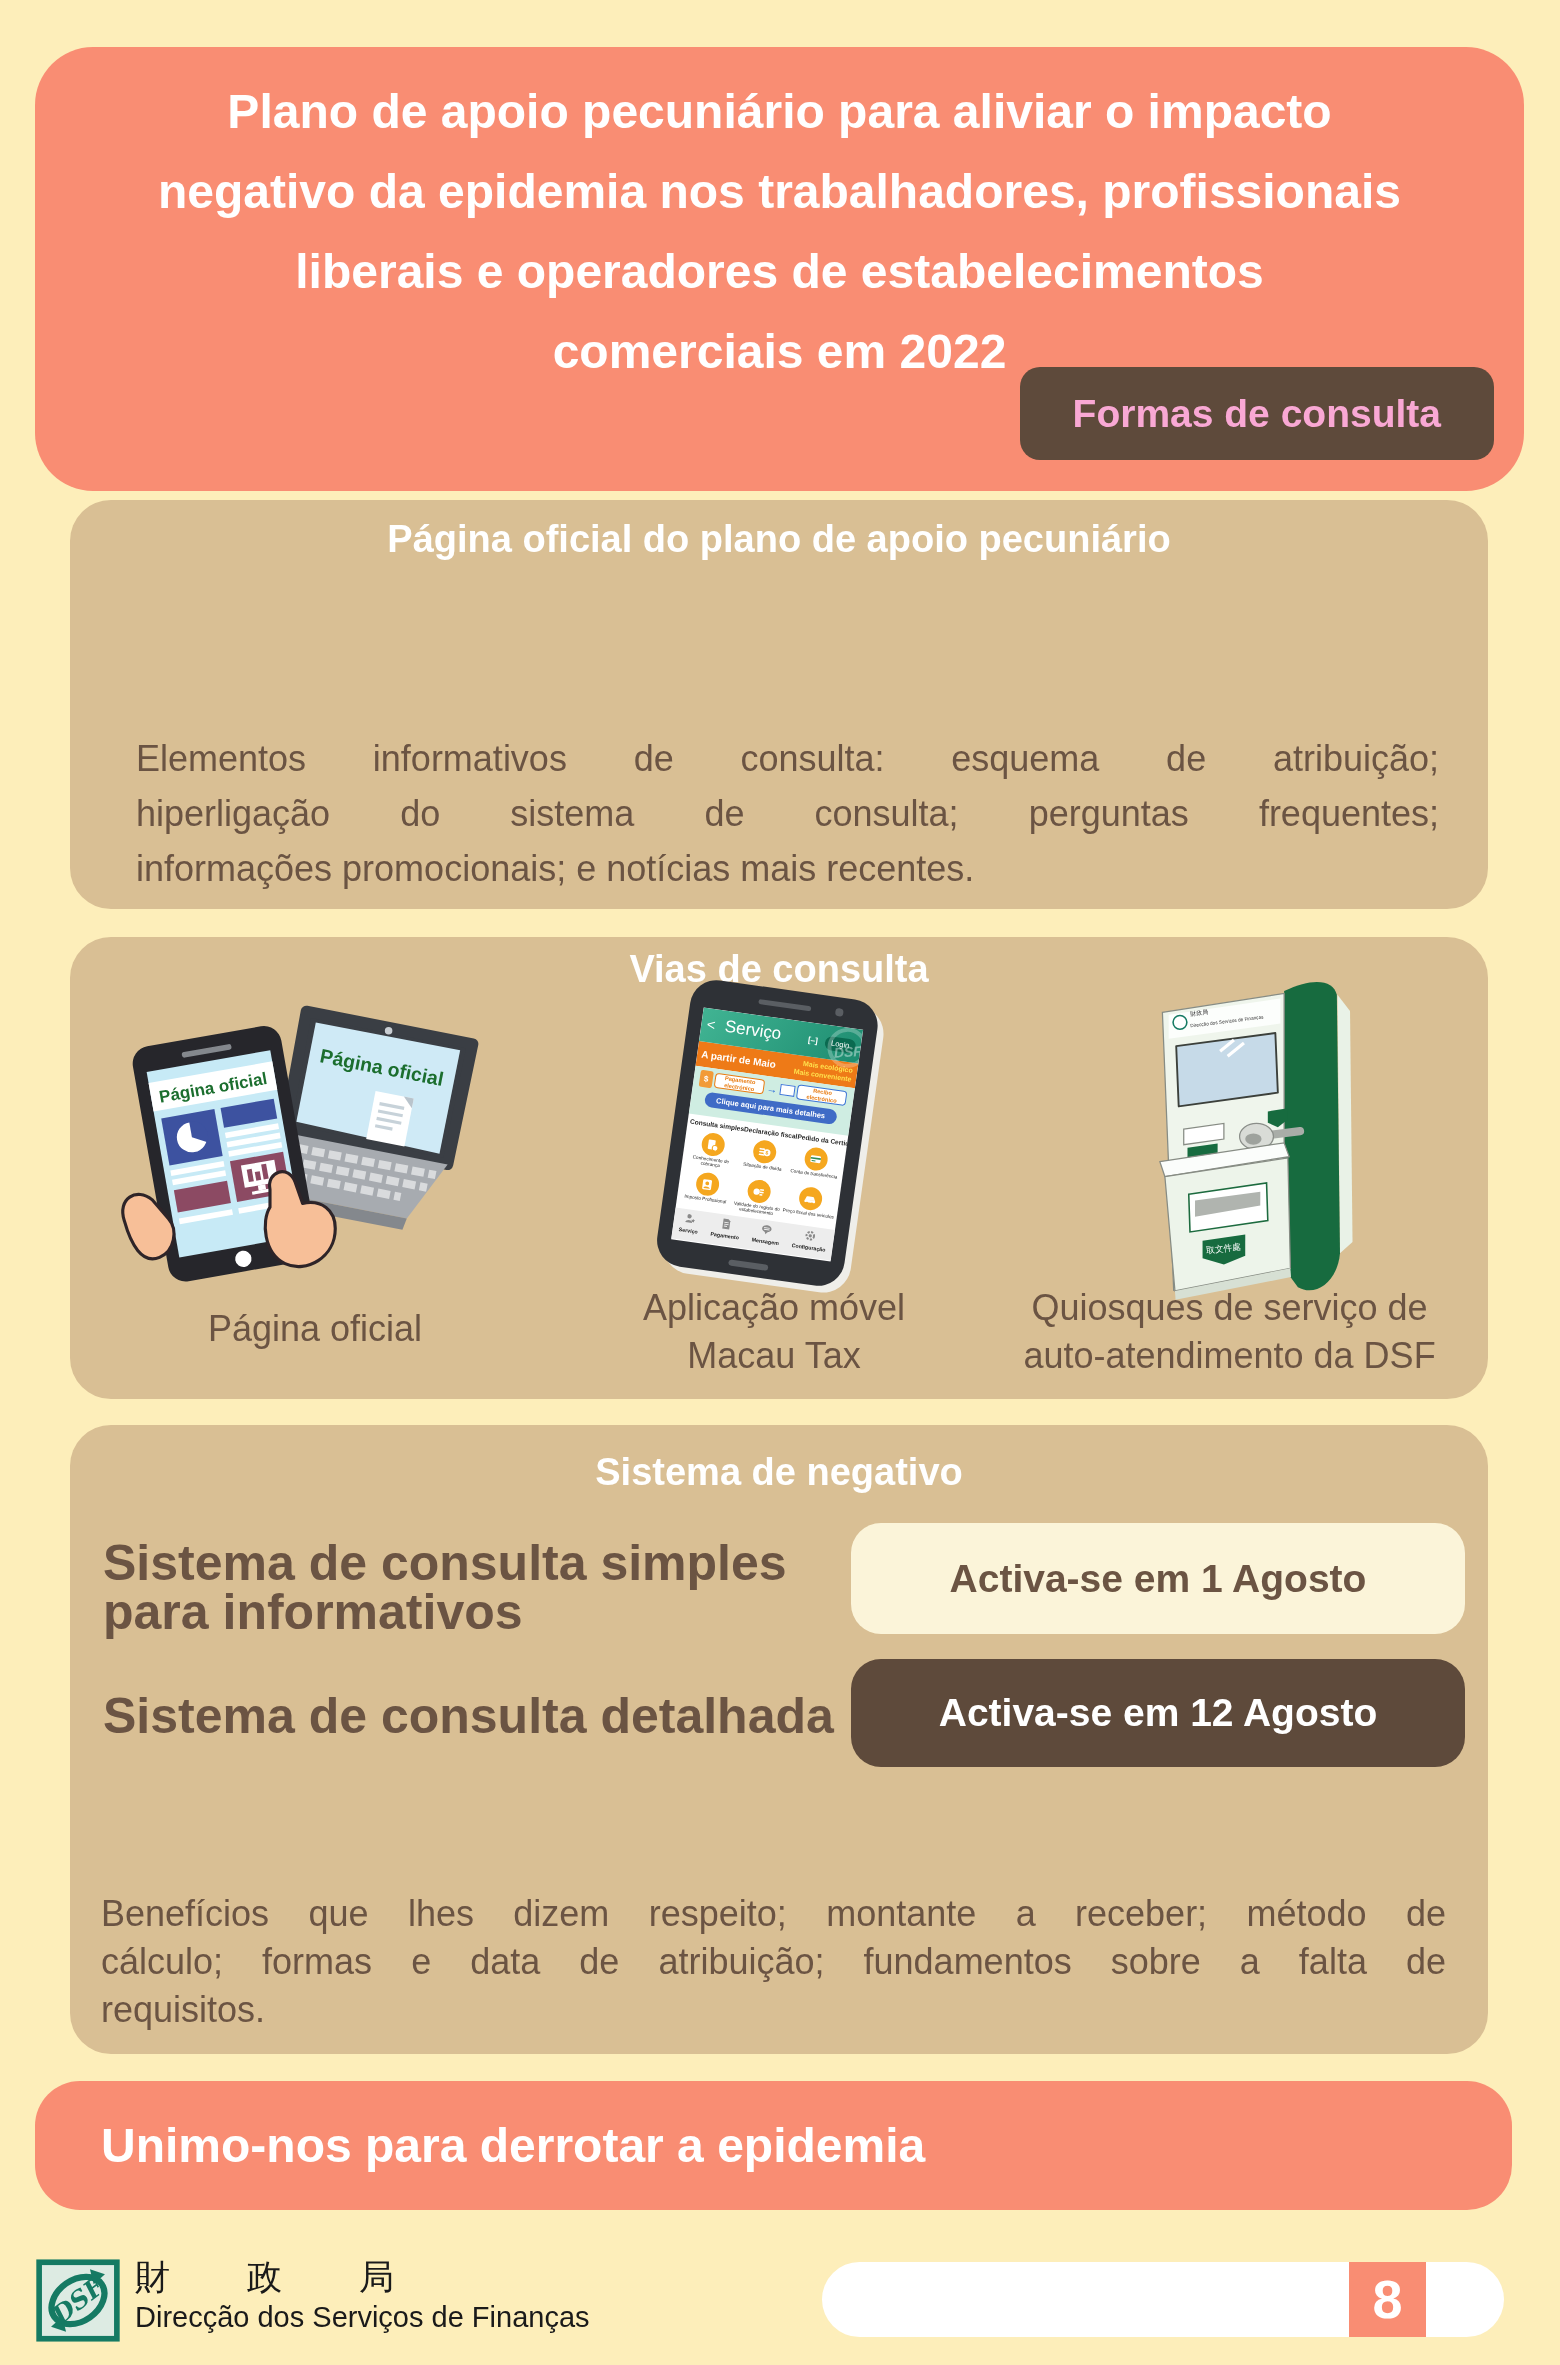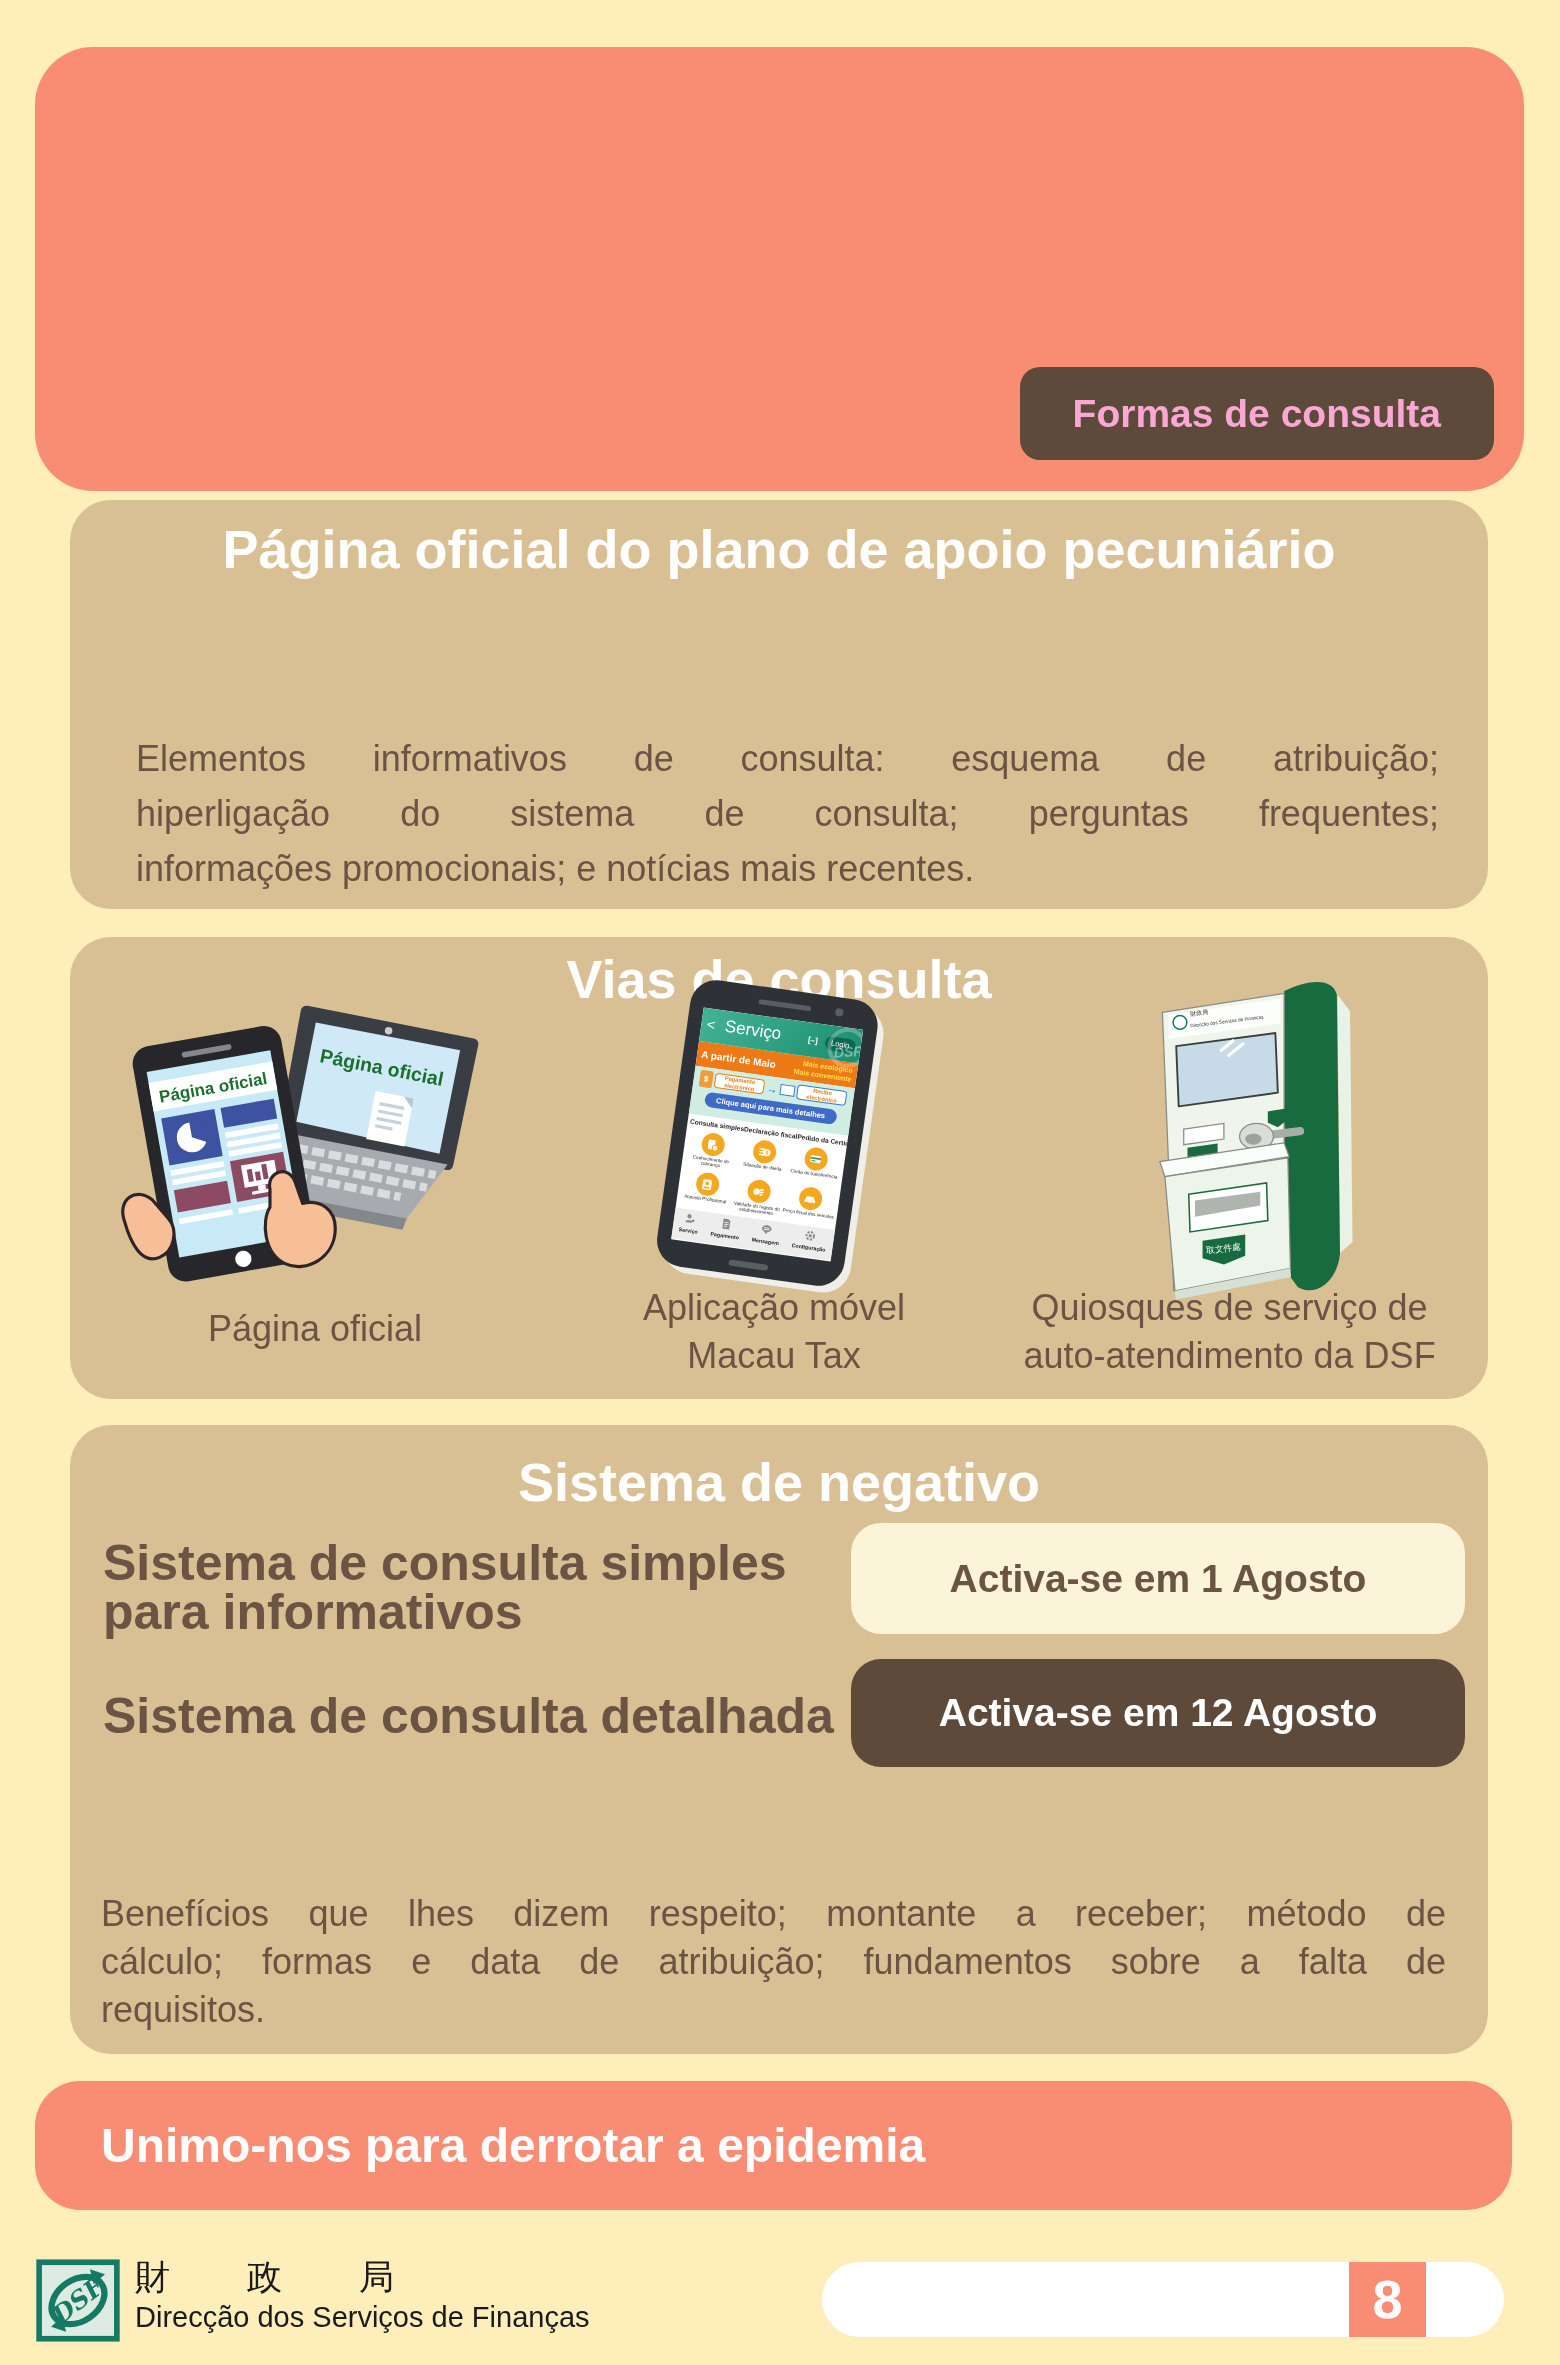--- a/index.html
+++ b/index.html
@@ -16,21 +16,21 @@
   .header-box { position:absolute; left:35px; top:47px; width:1489px; height:444px;
     background:#F98D73; border-radius:58px; }
   .main-title { padding-top:25px; font-size:48px; font-weight:bold; color:#FFFFFF; }
   .main-title .jline { line-height:80px; }
   .header-badge { position:absolute; right:30px; bottom:31px; height:93px; line-height:93px;
     padding:0 53px; background:#5E4A3B; border-radius:20px; color:#f9a8d4;
     font-size:39px; font-weight:bold; }
 
   
   .tan-box { position:absolute; left:70px; width:1418px; background:#D9BF94; border-radius:41px; }
-  .tan-heading { text-align:center; font-size:54px; font-weight:bold; color:#FFFFFF; }
+  .tan-heading { text-align:center; font-size:38px; font-weight:bold; color:#FFFFFF; }
 
   
   .box-official { top:500px; height:409px; }
   .box-official .tan-heading { padding-top:17.6px; }
   .url-box { position:absolute; left:48px; top:88px; width:857px; height:128px;
     background:#5E4A3B; border-radius:35px; }
   .url-text { display:block; padding-left:35px; line-height:128px; font-size:61px;
     font-weight:bold; color:#FFFFFF; letter-spacing:-1.3px; transform:scaleX(.96);
     transform-origin:left center; white-space:nowrap; }
   .official-desc { position:absolute; left:66px; top:231px; width:1303px;
@@ -138,20 +138,26 @@
     align-items:flex-start; padding-top:3.1px; }
   .nav-it { text-align:center; }
   .nav-lb { font-size:5.3px; font-weight:bold; color:#222222; }
 </style>
 </head>
 <body>
 
 <div class="page">
 
   <div class="header-box">
+    <div class="main-title center-lines">
+        <div class="jline">Plano de apoio pecuniário para aliviar o impacto</div>
+        <div class="jline">negativo da epidemia nos trabalhadores, profissionais</div>
+        <div class="jline">liberais e operadores de estabelecimentos</div>
+        <div class="jline jlast">comerciais em 2022</div>
+      </div>
     <div class="header-badge">Formas de consulta</div>
   </div>
 
   <div class="tan-box box-official">
     <div class="tan-heading">Página oficial do plano de apoio pecuniário</div>
     <div class="official-desc justify-lines">
         <div class="jline">Elementos informativos de consulta: esquema de atribuição;</div>
         <div class="jline">hiperligação do sistema de consulta; perguntas frequentes;</div>
         <div class="jline jlast">informações promocionais; e notícias mais recentes.</div>
       </div>

